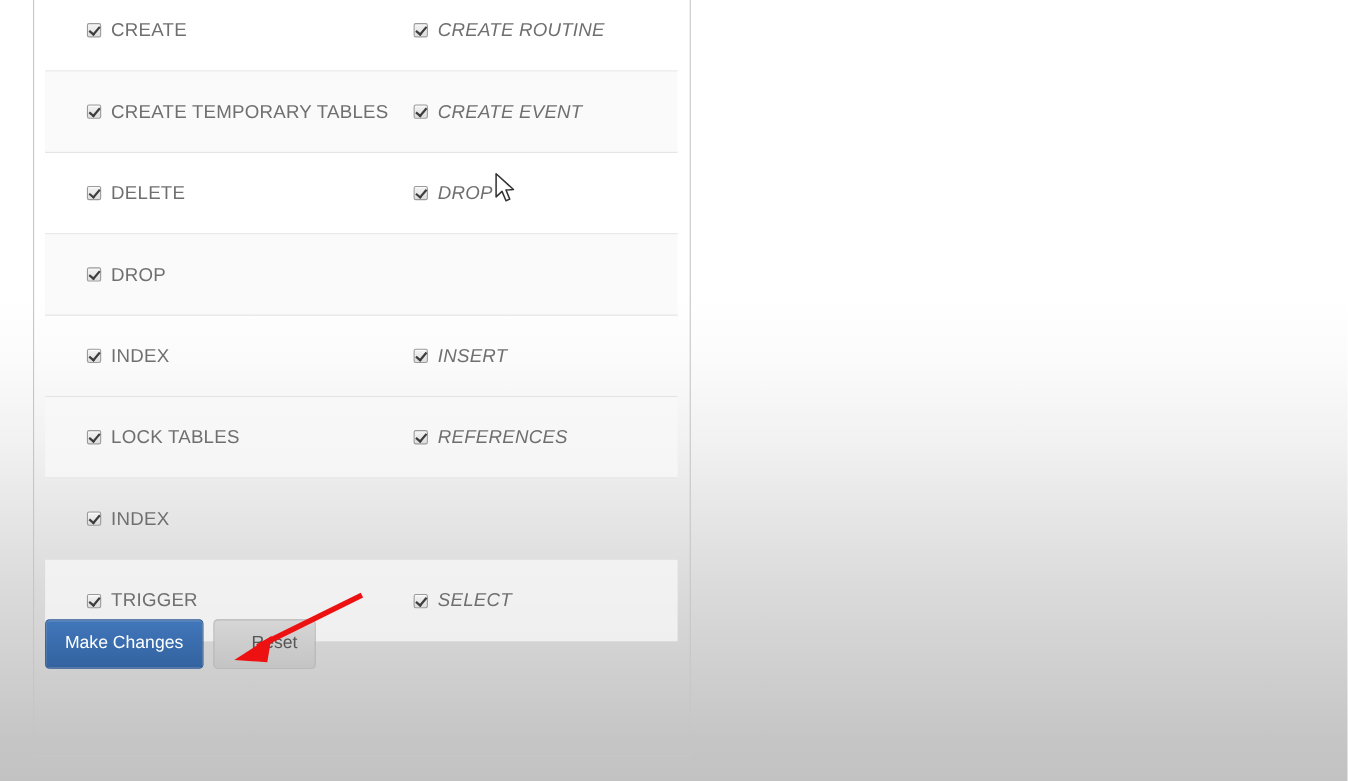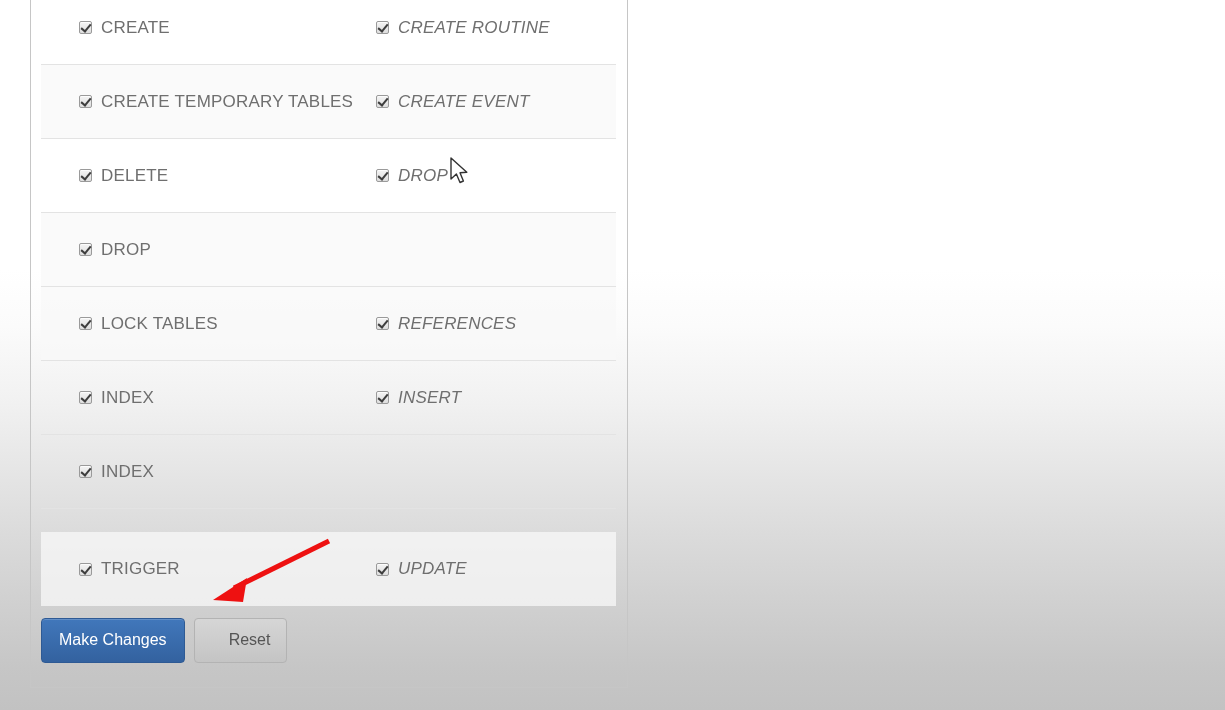--- a/index.html
+++ b/index.html
@@ -64,21 +64,20 @@
     height: 74px;
     box-sizing: border-box;
     border-bottom: 1px solid #e3e3e3;
     background: transparent;
   }
   .priv-row.striped {
     background: rgba(248,248,248,0.75);
   }
   .priv-row.last {
     border-bottom: none;
-    margin-top: 23px;
   }
 
   .priv-cell {
     display: flex;
     align-items: center;
     box-sizing: border-box;
   }
   .priv-cell.col-a {
     width: 335px;
     padding-left: 38px;
@@ -119,21 +118,21 @@
     color: #6f6f6f;
     letter-spacing: 0.2px;
     white-space: nowrap;
     font-weight: 400;
   }
 
   
   #form-actions {
     position: absolute;
     left: 10px;
-    top: 628px;
+    top: 573px;
     display: flex;
     align-items: flex-end;
   }
   .btn {
     font-family: "Liberation Sans", sans-serif;
     font-size: 16px;
     box-sizing: border-box;
     border-radius: 4px;
     cursor: pointer;
     line-height: 1;
@@ -213,54 +212,54 @@
           <span class="cb"></span>
           <span class="priv-label">DROP</span>
         </label>
       </div>
       <div class="priv-row striped">
         <label class="priv-cell col-a">
           <span class="cb"></span>
           <span class="priv-label">DROP</span>
         </label>
       </div>
+      <div class="priv-row">
+        <label class="priv-cell col-a">
+          <span class="cb"></span>
+          <span class="priv-label">INDEX</span>
+        </label>
+        <label class="priv-cell col-b">
+          <span class="cb"></span>
+          <span class="priv-label">INSERT</span>
+        </label>
+      </div>
       <div class="priv-row striped">
         <label class="priv-cell col-a">
           <span class="cb"></span>
           <span class="priv-label">LOCK TABLES</span>
         </label>
         <label class="priv-cell col-b">
           <span class="cb"></span>
           <span class="priv-label">REFERENCES</span>
         </label>
       </div>
       <div class="priv-row">
         <label class="priv-cell col-a">
           <span class="cb"></span>
           <span class="priv-label">INDEX</span>
         </label>
-        <label class="priv-cell col-b">
-          <span class="cb"></span>
-          <span class="priv-label">INSERT</span>
-        </label>
-      </div>
-      <div class="priv-row">
-        <label class="priv-cell col-a">
-          <span class="cb"></span>
-          <span class="priv-label">INDEX</span>
-        </label>
       </div>
       <div class="priv-row striped last">
         <label class="priv-cell col-a">
           <span class="cb"></span>
           <span class="priv-label">TRIGGER</span>
         </label>
         <label class="priv-cell col-b">
           <span class="cb"></span>
-          <span class="priv-label">UPDATE</span>
+          <span class="priv-label">SELECT</span>
         </label>
       </div>
     </div>
 
   <div id="form-actions">
     <button class="btn" id="make-changes-button">Make Changes</button>
     <button class="btn" id="reset-button">Reset</button>
   </div>
 
   <svg id="annotation-arrow" viewBox="0 0 145 85" xmlns="http://www.w3.org/2000/svg">

